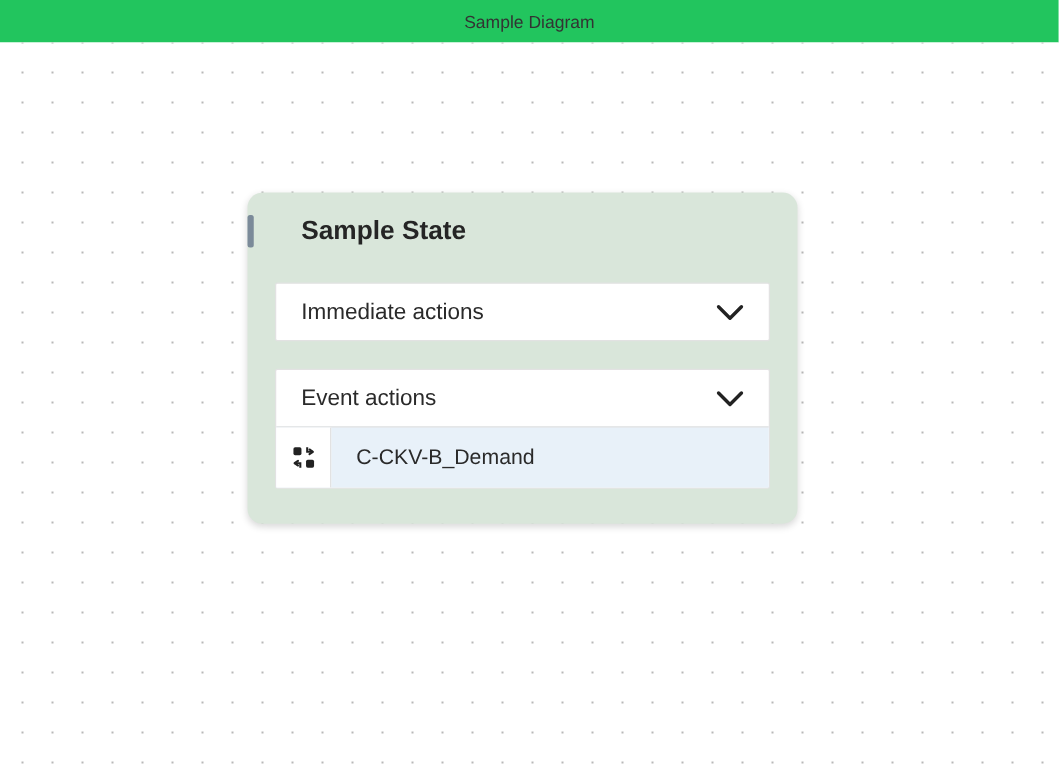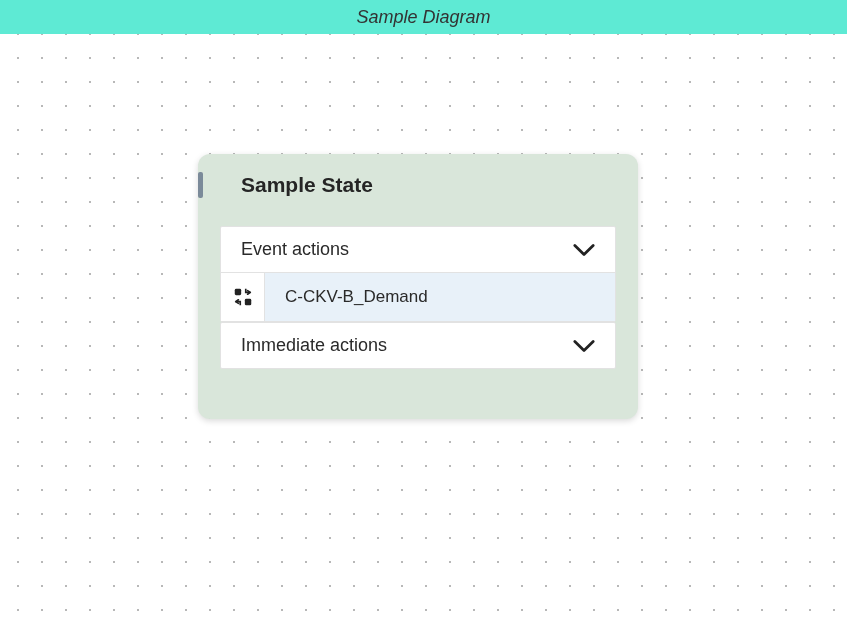--- a/index.html
+++ b/index.html
@@ -10,27 +10,26 @@
     body {
       font-family: Arial, Helvetica, sans-serif;
       width: 847px;
       height: 618px;
       overflow: hidden;
       background: #ffffff;
     }
     .header-bar {
       width: 100%;
       height: 34px;
-      background: #5eead4;
+      background: #22c55e;
       display: flex;
       align-items: center;
       justify-content: center;
-      font-size: 18px;
+      font-size: 14px;
       color: #333;
-      font-style: italic;
     }
     .canvas {
       width: 100%;
       height: calc(100% - 34px);
       position: relative;
       background-color: #ffffff;
       background-image: radial-gradient(circle, #b8b8b8 1px, transparent 1px);
       background-size: 24px 24px;
       background-position: 6px 12px;
     }
@@ -127,20 +126,31 @@
   <span>Sample Diagram</span>
 </div>
 
 <div class="canvas">
   <div class="state-node">
     <div class="state-title-row">
       <div class="state-marker"></div>
       <div class="state-title">Sample State</div>
     </div>
 
+    <div class="section-panel">
+      <div class="section-header">
+        <span class="section-label">Immediate actions</span>
+        <span class="chevron">
+          <svg viewBox="0 0 24 14">
+              <path d="M2 2 L12 12 L22 2" stroke="#222" stroke-width="3" fill="none" stroke-linecap="round" stroke-linejoin="round"></path>
+            </svg>
+        </span>
+      </div>
+    </div>
+
     <div class="section-panel last">
       <div class="section-header">
         <span class="section-label">Event actions</span>
         <span class="chevron">
           <svg viewBox="0 0 24 14">
               <path d="M2 2 L12 12 L22 2" stroke="#222" stroke-width="3" fill="none" stroke-linecap="round" stroke-linejoin="round"></path>
             </svg>
         </span>
       </div>
       <div class="section-item">
@@ -150,25 +160,14 @@
             <rect x="14" y="14" width="7" height="7" rx="1.5" fill="#222"></rect>
             <path d="M20 7 L15 7 L15 3" stroke="#222" stroke-width="1.8" fill="none"></path>
             <path d="M20 7 L17 5 M20 7 L17 9" stroke="#222" stroke-width="1.8" fill="none" stroke-linecap="round"></path>
             <path d="M4 17 L9 17 L9 21" stroke="#222" stroke-width="1.8" fill="none"></path>
             <path d="M4 17 L7 15 M4 17 L7 19" stroke="#222" stroke-width="1.8" fill="none" stroke-linecap="round"></path>
           </svg>
         </div>
         <div class="section-item-label">C-CKV-B_Demand</div>
       </div>
     </div>
-
-    <div class="section-panel">
-      <div class="section-header">
-        <span class="section-label">Immediate actions</span>
-        <span class="chevron">
-          <svg viewBox="0 0 24 14">
-              <path d="M2 2 L12 12 L22 2" stroke="#222" stroke-width="3" fill="none" stroke-linecap="round" stroke-linejoin="round"></path>
-            </svg>
-        </span>
-      </div>
-    </div>
   </div>
 </div>
 
 </body></html>

